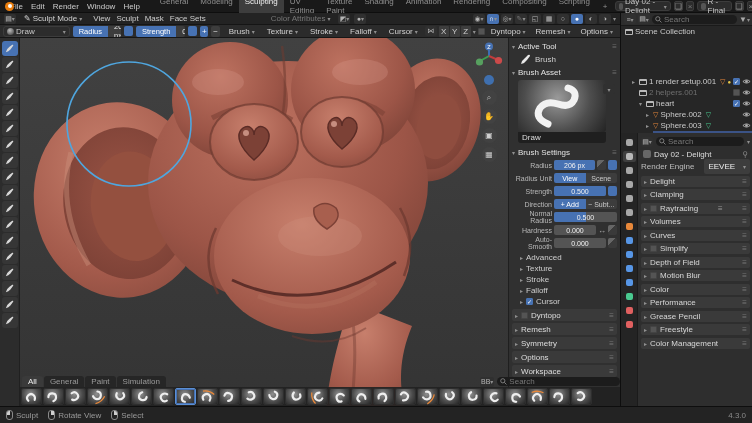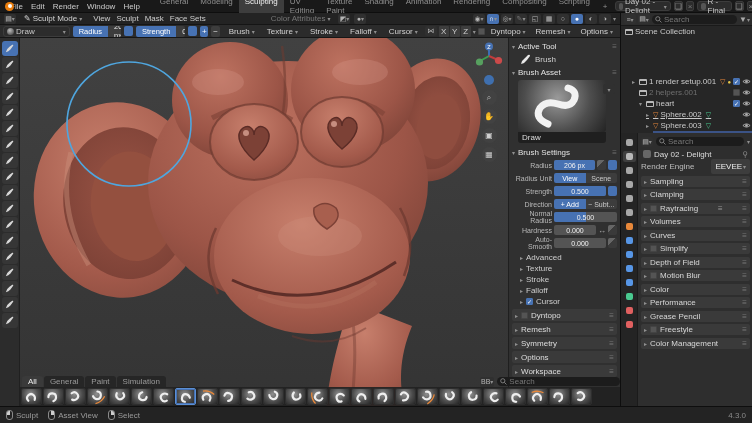--- a/index.html
+++ b/index.html
@@ -92,21 +92,21 @@
   .eye { width:9px; height:9px; flex:none; }
   
   #props { position:absolute; left:0; top:120px; width:132px; height:273px; background:#2e2e2e; display:flex; }
   #prop-tabs { width:17px; background:#242424; display:flex; flex-direction:column; align-items:center; padding-top:4px; gap:3px; border-right:1px solid #1b1b1b; }
   .ptab { width:13px; height:11px; border-radius:2px; display:flex; align-items:center; justify-content:center; }
   .ptab.active { background:#3e3e3e; }
   .ptab i { width:7px; height:7px; border-radius:2px; display:block; }
   #prop-body { flex:1; padding:2px 3px; position:relative; }
   #prop-hdr { display:flex; align-items:center; gap:3px; height:13px; }
   .crumb { display:flex; align-items:center; gap:3px; height:12px; color:#ddd; padding:1px 2px; }
-  .re-row { display:flex; align-items:center; gap:17px; height:13px; }
+  .re-row { display:flex; align-items:center; gap:10px; height:13px; }
   .re-label { color:#bdbdbd; }
   .re-select { flex:1; background:#3d3d3d; border-radius:2px; height:15px; display:flex; align-items:center; justify-content:space-between; padding:0 4px; color:#eee; }
   .prow { background:#3a3a3a; border-radius:2px; height:11px; display:flex; align-items:center; gap:3px; padding:0 3px; margin-top:2.5px; color:#d8d8d8; }
   .prow .grip { margin-left:auto; color:#787878; }
   
   #statusbar { left:0; top:406px; width:752px; height:17px; background:#232323; border-top:1px solid #0e0e0e; display:flex; align-items:center; padding:0 6px; gap:10px; color:#9a9a9a; }
   .hint { display:flex; align-items:center; gap:3px; }
   .mouse { width:7px; height:10px; border:1px solid #8a8a8a; border-radius:3px; position:relative; }
   .mouse i { position:absolute; background:#cfcfcf; }
   .mouse.lmb i { left:0; top:0; width:3px; height:4px; border-radius:2px 0 0 0; }
@@ -785,21 +785,21 @@
           <span class="coll-ico"></span>
           <span class="lbl">heart</span>
           <span class="o-right">
             <span class="checkbox on">✓</span>
             <svg class="eye" viewBox="0 0 10 10">
               <path d="M1,5 Q5,1.5 9,5 Q5,8.5 1,5 Z" fill="none" stroke="#b5b5b5" stroke-width="1"></path>
               <circle cx="5" cy="5" r="1.4" fill="#b5b5b5"></circle>
             </svg>
           </span>
         </div>
-        <div class="o-row" style="padding-left: 23px; text-decoration: underline;">
+        <div class="o-row" style="padding-left: 23px;">
           <span class="o-exp">▸</span>
           <span class="tri" style="color:#e8883a">▽</span>
           <span class="lbl">Sphere.002</span>
           <span class="tri" style="color:#49c98f;margin-left:2px">▽</span>
           <span class="o-right">
             <svg class="eye" viewBox="0 0 10 10">
               <path d="M1,5 Q5,1.5 9,5 Q5,8.5 1,5 Z" fill="none" stroke="#b5b5b5" stroke-width="1"></path>
               <circle cx="5" cy="5" r="1.4" fill="#b5b5b5"></circle>
             </svg>
           </span>
@@ -920,21 +920,21 @@
       <div class="re-row">
         <span class="re-label">Render Engine</span>
         <span class="re-select">
           <span>EEVEE</span>
             <span class="drop">▾</span>
         </span>
       </div>
       <div id="prop-panels">
           <div class="prow">
             <span class="drop">▸</span>
-            <span>Sampling</span>
+            <span>Delight</span>
             <span class="grip">≡</span>
           </div>
           <div class="prow">
             <span class="drop">▸</span>
             <span>Clamping</span>
             <span class="grip">≡</span>
           </div>
           <div class="prow">
             <span class="drop">▸</span>
             <span class="checkbox"></span>
@@ -1005,21 +1005,21 @@
       <span class="hint">
         <span class="mouse lmb">
           <i></i>
         </span>
         <span>Sculpt</span>
       </span>
       <span class="hint">
         <span class="mouse mmb">
           <i></i>
         </span>
-        <span>Asset View</span>
+        <span>Rotate View</span>
       </span>
       <span class="hint">
         <span class="mouse rmb">
           <i></i>
         </span>
         <span>Select</span>
       </span>
     </span>
   <span id="version">4.3.0</span>
 </div>

